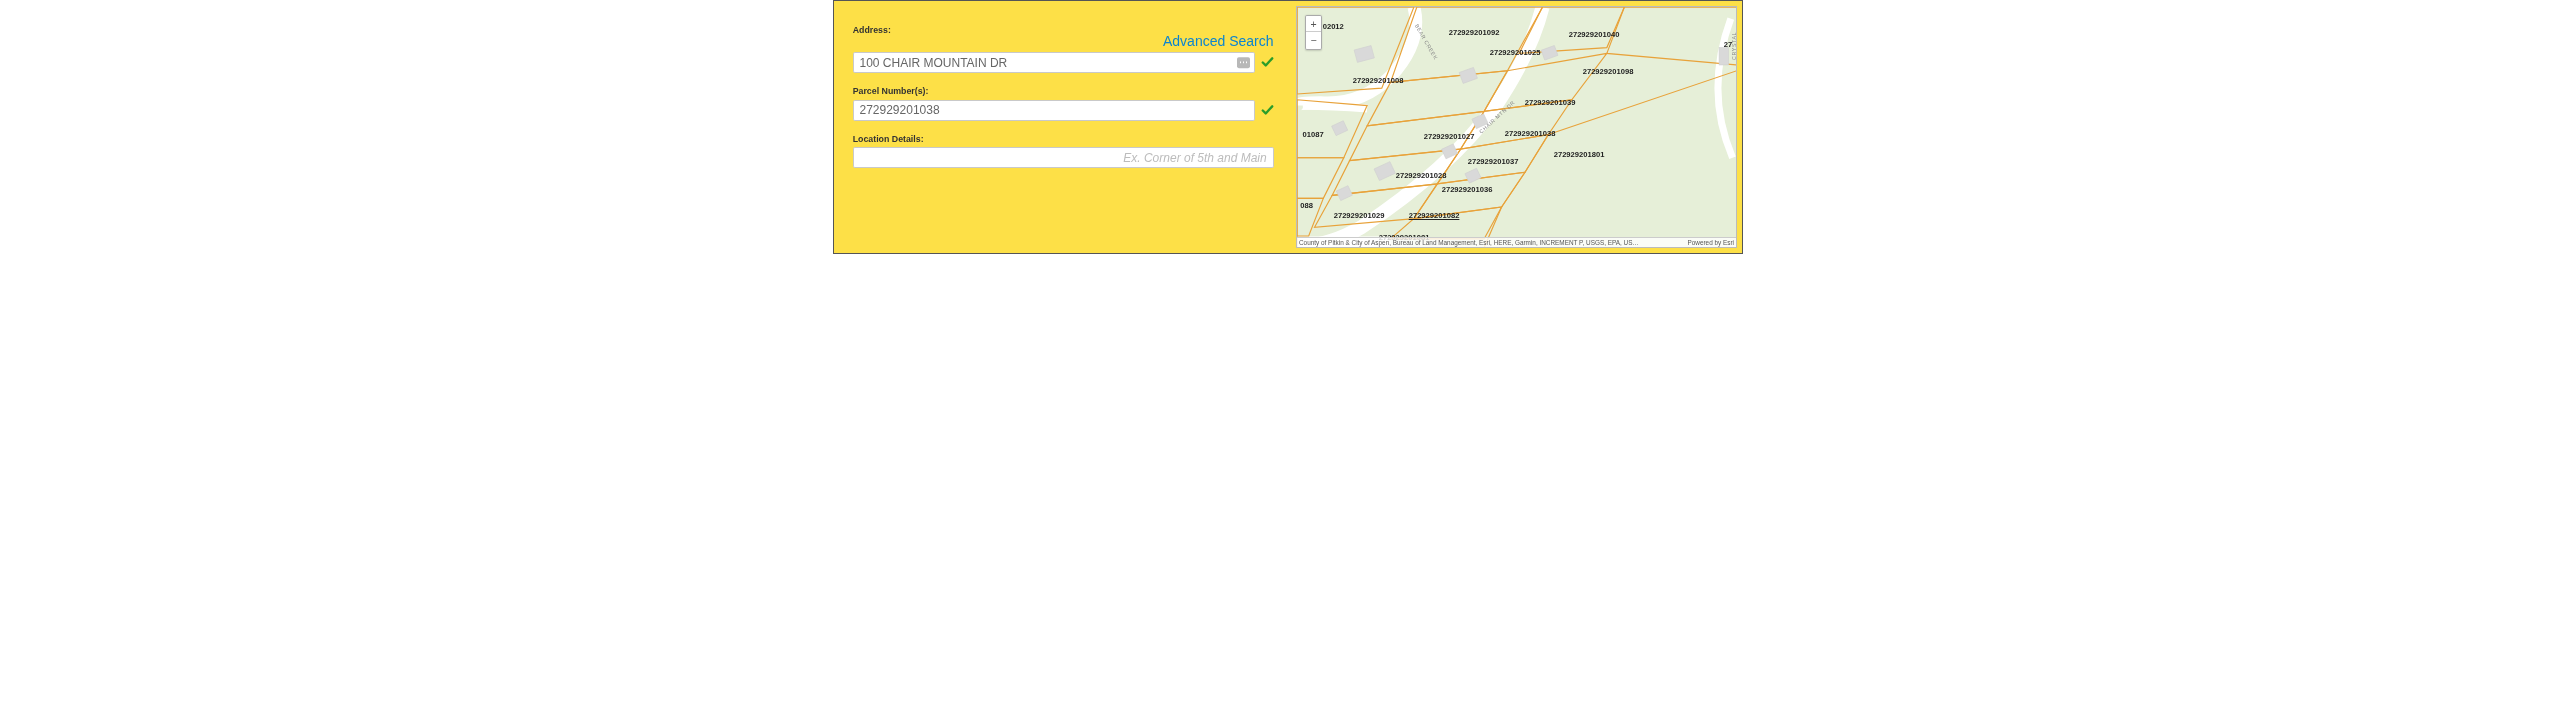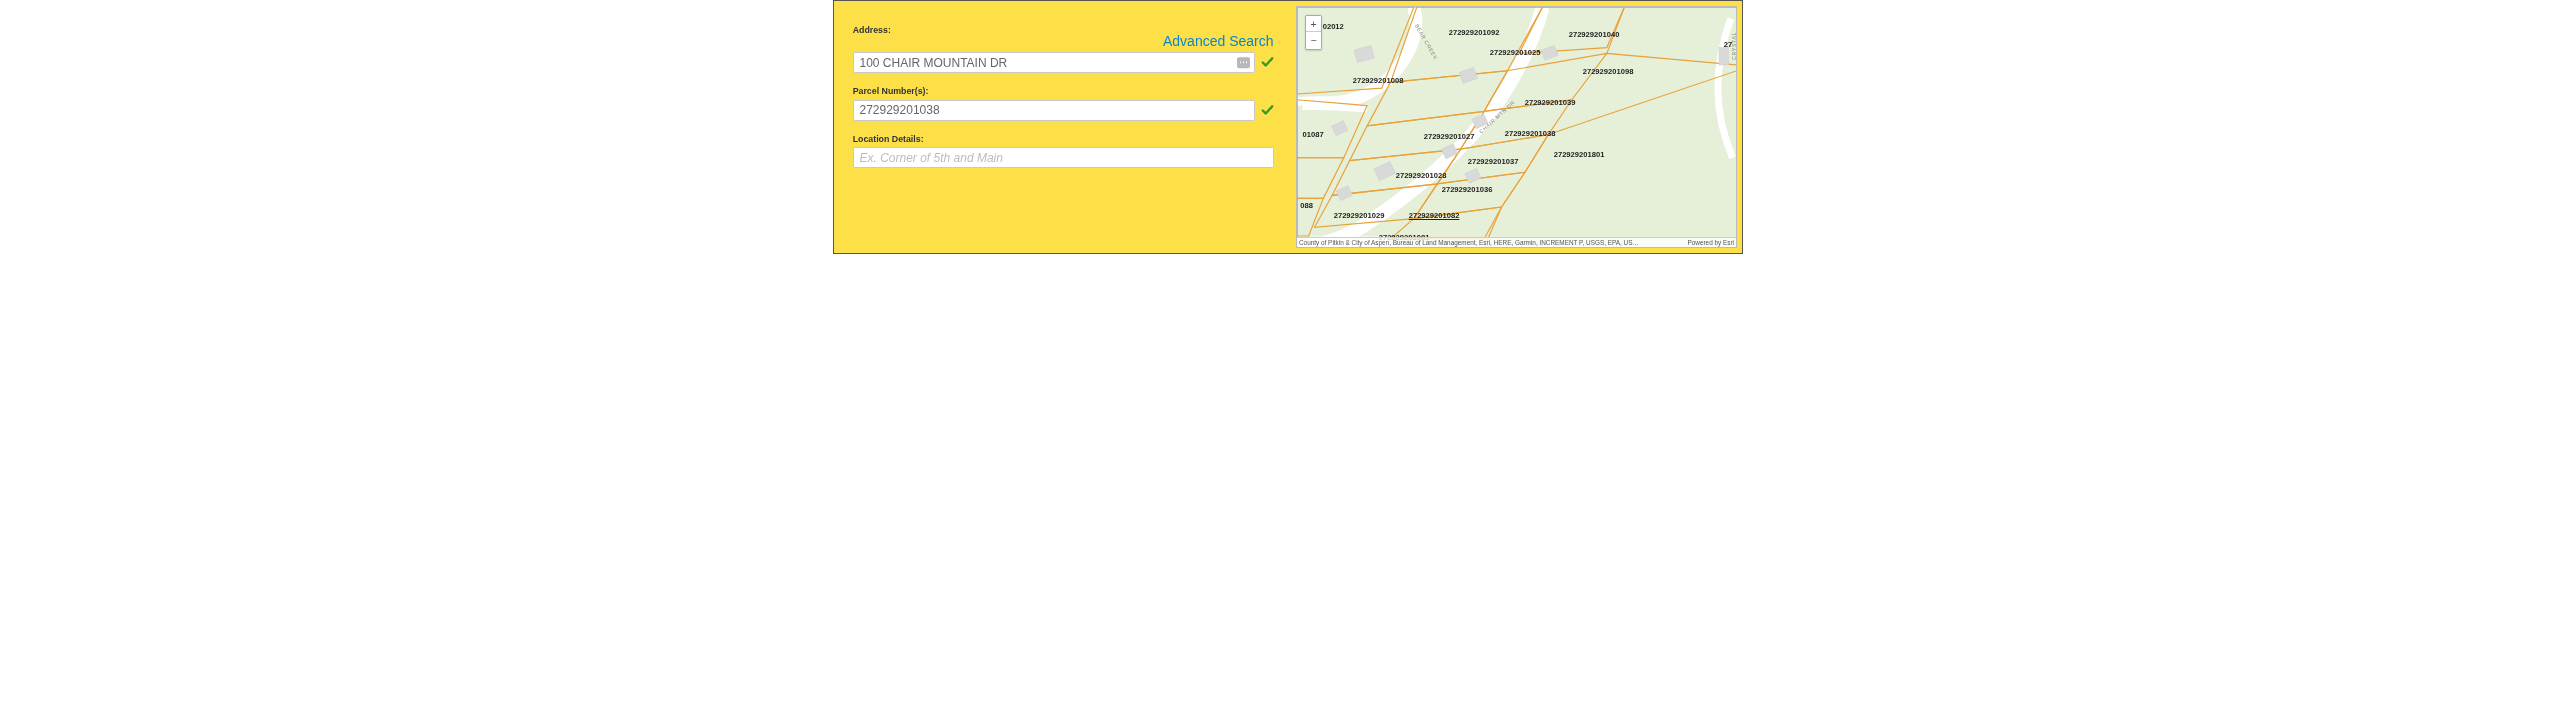--- a/index.html
+++ b/index.html
@@ -169,21 +169,21 @@
         <svg width="13" height="13" viewBox="0 0 22 22">
             <path d="M3 11 L8 16 L19 4" stroke="#2a9d2a" stroke-width="4" fill="none" stroke-linecap="round" stroke-linejoin="round"></path>
           </svg>
       </div>
     </div>
 
     <div class="field-row">
       <div class="field-label">Location Details:</div>
     </div>
     <div class="input-group">
-      <input type="text" class="text-input" style="width: 100%; flex: 1 1 0%;" placeholder="Ex. Corner of 5th and Main">
+      <input type="text" class="text-input" style="width: 100%; flex: 1 1 0%; text-align: right;" placeholder="Ex. Corner of 5th and Main">
     </div>
 
   </div>
 
   <div class="right-panel">
     <div class="map-wrap">
 
       <svg class="map-svg" viewBox="0 0 752 415" preserveAspectRatio="none">
         <rect x="0" y="0" width="752" height="415" fill="#e6efd8"></rect>
 

